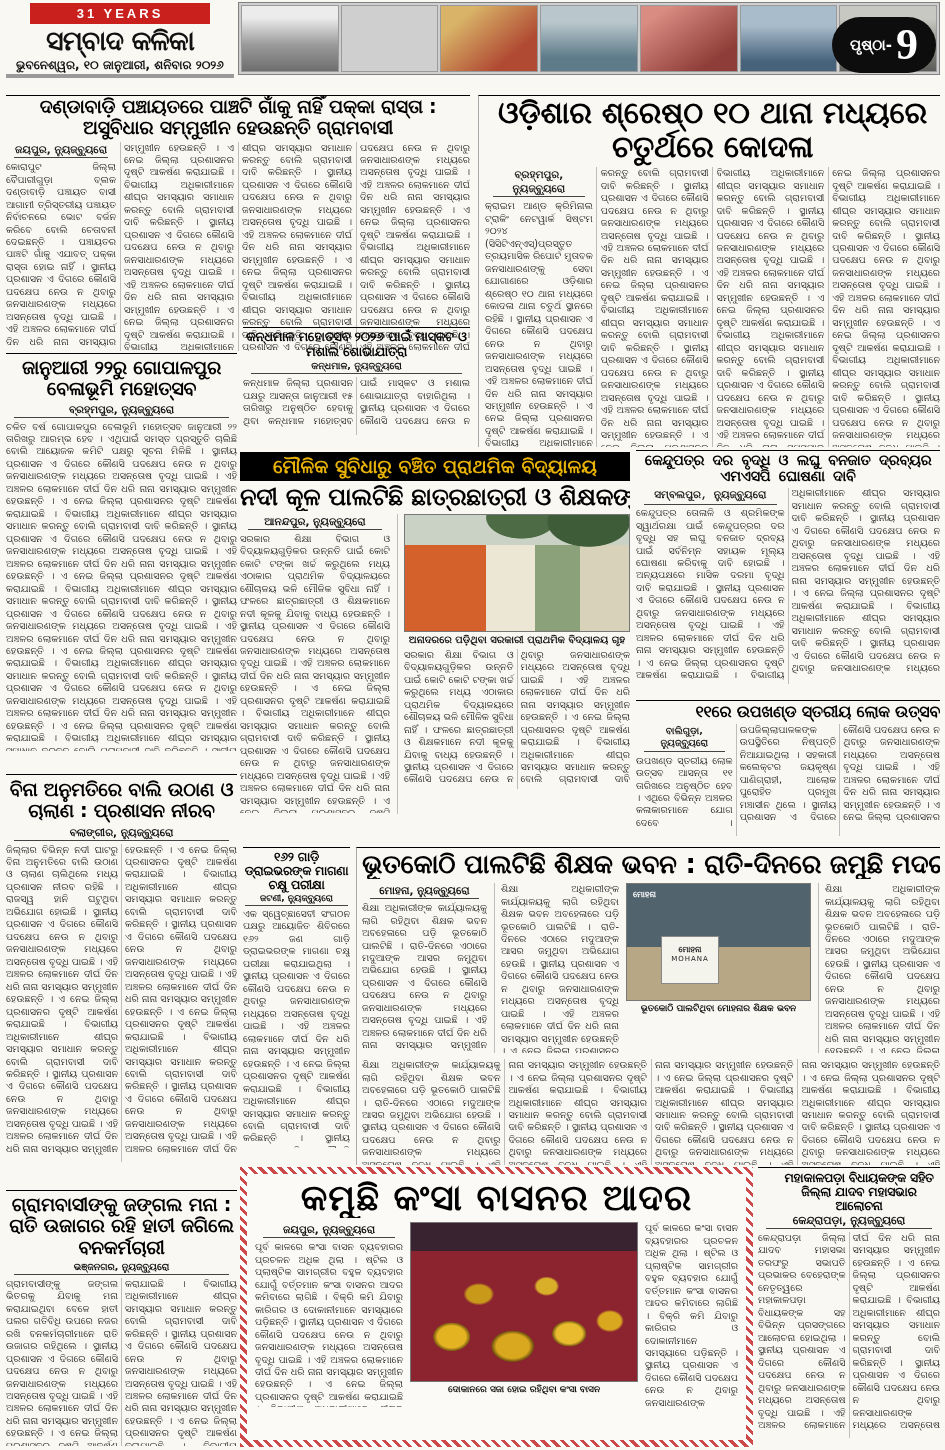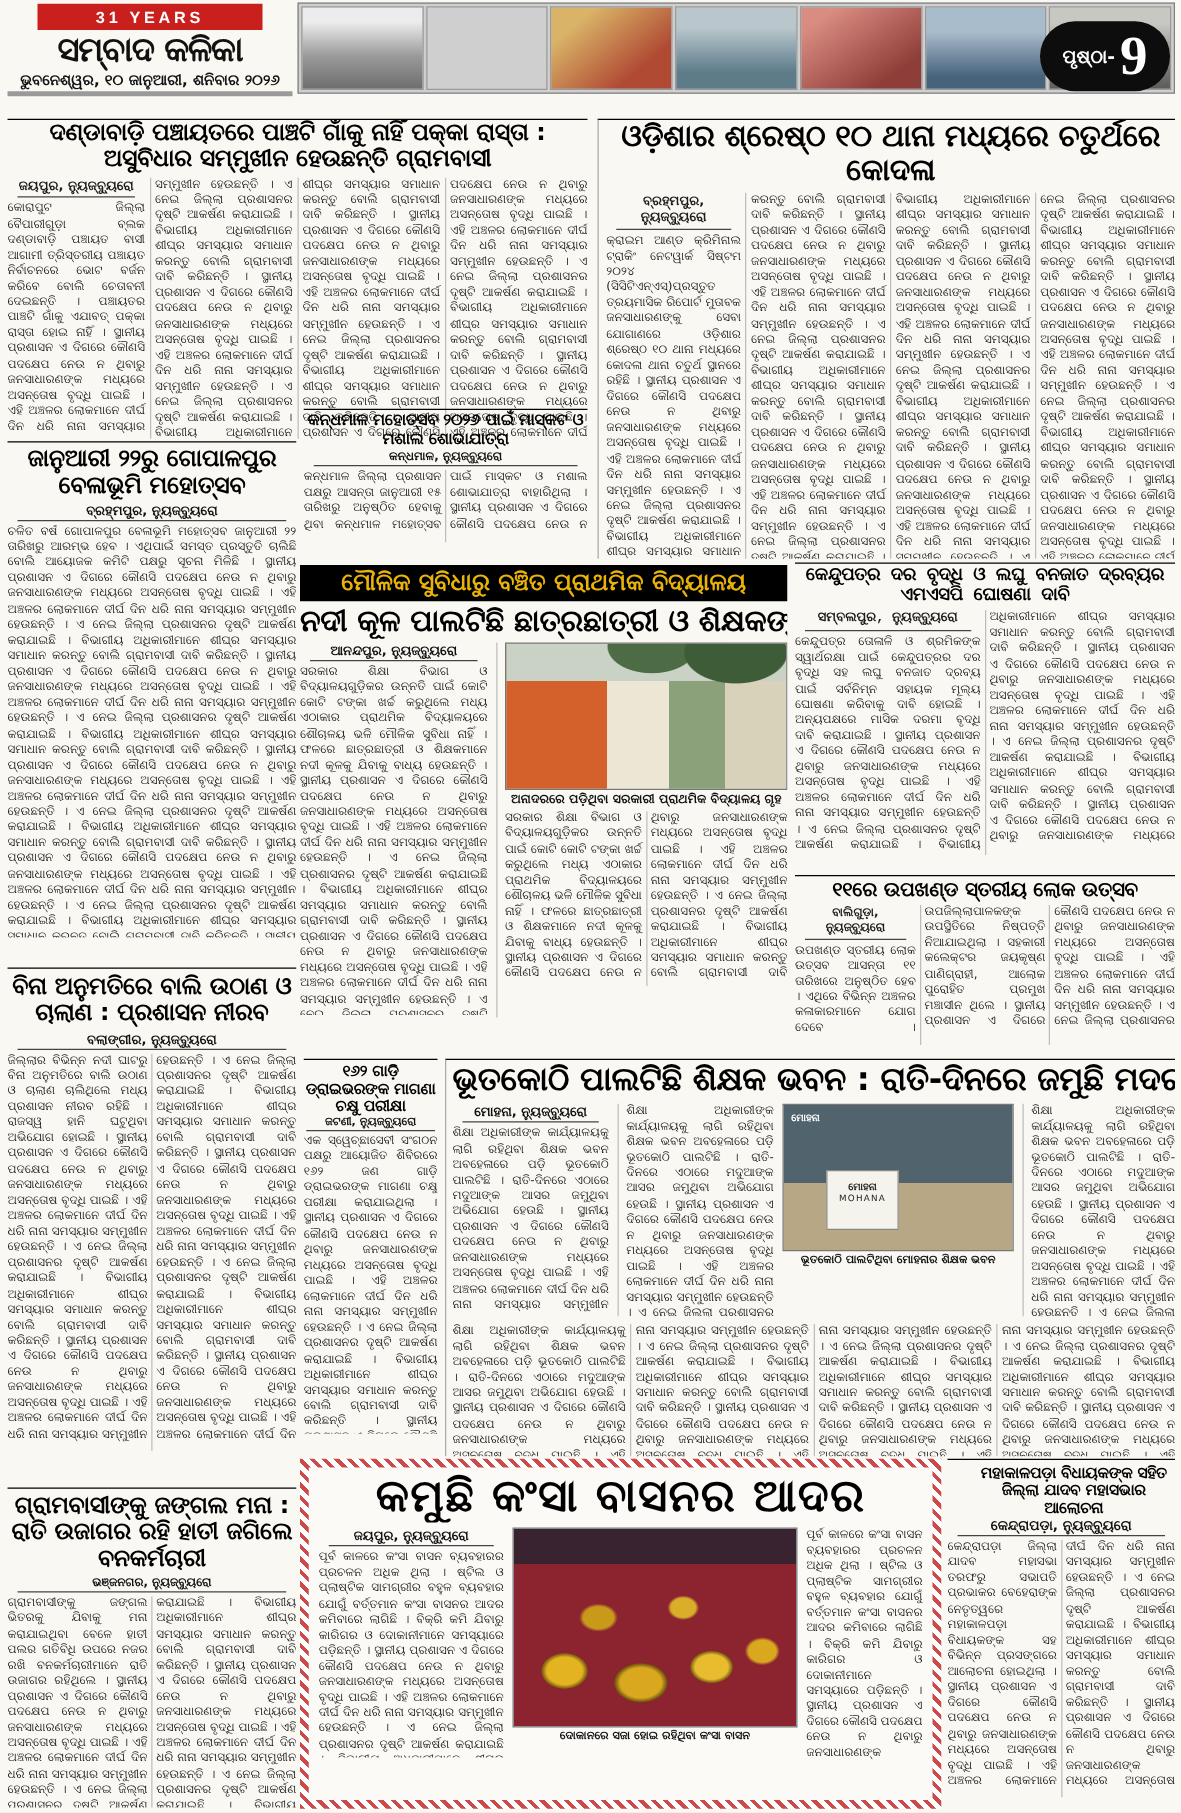--- a/index.html
+++ b/index.html
@@ -72,21 +72,21 @@
 
   <div class="story rule-top" style="left:6px;top:95px;width:464px;height:256px;">
     <div class="hl" style="font-size:19px;">ଦଣ୍ଡାବାଡ଼ି ପଞ୍ଚାୟତରେ ପାଞ୍ଚଟି ଗାଁକୁ ନାହିଁ ପକ୍କା ରାସ୍ତା : ଅସୁବିଧାର ସମ୍ମୁଖୀନ ହେଉଛନ୍ତି ଗ୍ରାମବାସୀ</div>
     <div class="body c4" style="height:216px;margin-top:3px;">
       <span class="dateline">ଜୟପୁର, ନ୍ୟୁଜ୍‌ବ୍ୟୁରୋ</span>
       <span>କୋରାପୁଟ ଜିଲ୍ଲା ବୈପାରୀଗୁଡ଼ା ବ୍ଲକ ଦଣ୍ଡାବାଡ଼ି ପଞ୍ଚାୟତ ବାସୀ ଆଗାମୀ ତ୍ରିସ୍ତରୀୟ ପଞ୍ଚାୟତ ନିର୍ବାଚନରେ ଭୋଟ ବର୍ଜନ କରିବେ ବୋଲି ଚେତାବନୀ ଦେଇଛନ୍ତି । ପଞ୍ଚାୟତର ପାଞ୍ଚଟି ଗାଁକୁ ଏଯାବତ୍ ପକ୍କା ରାସ୍ତା ହୋଇ ନାହିଁ । ସ୍ଥାନୀୟ ପ୍ରଶାସନ ଏ ଦିଗରେ କୌଣସି ପଦକ୍ଷେପ ନେଉ ନ ଥିବାରୁ ଜନସାଧାରଣଙ୍କ ମଧ୍ୟରେ ଅସନ୍ତୋଷ ବୃଦ୍ଧି ପାଇଛି । ଏହି ଅଞ୍ଚଳର ଲୋକମାନେ ଦୀର୍ଘ ଦିନ ଧରି ନାନା ସମସ୍ୟାର ସମ୍ମୁଖୀନ ହେଉଛନ୍ତି । ଏ ନେଇ ଜିଲ୍ଲା ପ୍ରଶାସନର ଦୃଷ୍ଟି ଆକର୍ଷଣ କରାଯାଇଛି । ବିଭାଗୀୟ ଅଧିକାରୀମାନେ ଶୀଘ୍ର ସମସ୍ୟାର ସମାଧାନ କରନ୍ତୁ ବୋଲି ଗ୍ରାମବାସୀ ଦାବି କରିଛନ୍ତି । ସ୍ଥାନୀୟ ପ୍ରଶାସନ ଏ ଦିଗରେ କୌଣସି ପଦକ୍ଷେପ ନେଉ ନ ଥିବାରୁ ଜନସାଧାରଣଙ୍କ ମଧ୍ୟରେ ଅସନ୍ତୋଷ ବୃଦ୍ଧି ପାଇଛି । ଏହି ଅଞ୍ଚଳର ଲୋକମାନେ ଦୀର୍ଘ ଦିନ ଧରି ନାନା ସମସ୍ୟାର ସମ୍ମୁଖୀନ ହେଉଛନ୍ତି । ଏ ନେଇ ଜିଲ୍ଲା ପ୍ରଶାସନର ଦୃଷ୍ଟି ଆକର୍ଷଣ କରାଯାଇଛି । ବିଭାଗୀୟ ଅଧିକାରୀମାନେ ଶୀଘ୍ର ସମସ୍ୟାର ସମାଧାନ କରନ୍ତୁ ବୋଲି ଗ୍ରାମବାସୀ ଦାବି କରିଛନ୍ତି । ସ୍ଥାନୀୟ ପ୍ରଶାସନ ଏ ଦିଗରେ କୌଣସି ପଦକ୍ଷେପ ନେଉ ନ ଥିବାରୁ ଜନସାଧାରଣଙ୍କ ମଧ୍ୟରେ ଅସନ୍ତୋଷ ବୃଦ୍ଧି ପାଇଛି । ଏହି ଅଞ୍ଚଳର ଲୋକମାନେ ଦୀର୍ଘ ଦିନ ଧରି ନାନା ସମସ୍ୟାର ସମ୍ମୁଖୀନ ହେଉଛନ୍ତି । ଏ ନେଇ ଜିଲ୍ଲା ପ୍ରଶାସନର ଦୃଷ୍ଟି ଆକର୍ଷଣ କରାଯାଇଛି । ବିଭାଗୀୟ ଅଧିକାରୀମାନେ ଶୀଘ୍ର ସମସ୍ୟାର ସମାଧାନ କରନ୍ତୁ ବୋଲି ଗ୍ରାମବାସୀ ଦାବି କରିଛନ୍ତି । ସ୍ଥାନୀୟ ପ୍ରଶାସନ ଏ ଦିଗରେ କୌଣସି ପଦକ୍ଷେପ ନେଉ ନ ଥିବାରୁ ଜନସାଧାରଣଙ୍କ ମଧ୍ୟରେ ଅସନ୍ତୋଷ ବୃଦ୍ଧି ପାଇଛି । ଏହି ଅଞ୍ଚଳର ଲୋକମାନେ ଦୀର୍ଘ ଦିନ ଧରି ନାନା ସମସ୍ୟାର ସମ୍ମୁଖୀନ ହେଉଛନ୍ତି । ଏ ନେଇ ଜିଲ୍ଲା ପ୍ରଶାସନର ଦୃଷ୍ଟି ଆକର୍ଷଣ କରାଯାଇଛି । ବିଭାଗୀୟ ଅଧିକାରୀମାନେ ଶୀଘ୍ର ସମସ୍ୟାର ସମାଧାନ କରନ୍ତୁ ବୋଲି ଗ୍ରାମବାସୀ ଦାବି କରିଛନ୍ତି । ସ୍ଥାନୀୟ ପ୍ରଶାସନ ଏ ଦିଗରେ କୌଣସି ପଦକ୍ଷେପ ନେଉ ନ ଥିବାରୁ ଜନସାଧାରଣଙ୍କ ମଧ୍ୟରେ ଅସନ୍ତୋଷ ବୃଦ୍ଧି ପାଇଛି । ଏହି ଅଞ୍ଚଳର ଲୋକମାନେ ଦୀର୍ଘ ଦିନ ଧରି ନାନା ସମସ୍ୟାର ସମ୍ମୁଖୀନ ହେଉଛନ୍ତି । ଏ ନେଇ ଜିଲ୍ଲା ପ୍ରଶାସନର ଦୃଷ୍ଟି ଆକର୍ଷଣ କରାଯାଇଛି । ବିଭାଗୀୟ ଅଧିକାରୀମାନେ ଶୀଘ୍ର ସମସ୍ୟାର ସମାଧାନ କରନ୍ତୁ ବୋଲି ଗ୍ରାମବାସୀ ଦାବି କରିଛନ୍ତି । ସ୍ଥାନୀୟ ପ୍ରଶାସନ ଏ ଦିଗରେ କୌଣସି ପଦକ୍ଷେପ ନେଉ ନ ଥିବାରୁ ଜନସାଧାରଣଙ୍କ ମଧ୍ୟରେ ଅସନ୍ତୋଷ ବୃଦ୍ଧି ପାଇଛି । ଏହି ଅଞ୍ଚଳର ଲୋକମାନେ ଦୀର୍ଘ ଦିନ ଧରି ନାନା ସମସ୍ୟାର ସମ୍ମୁଖୀନ ହେଉଛନ୍ତି । ଏ ନେଇ ଜିଲ୍ଲା ପ୍ରଶାସନର ଦୃଷ୍ଟି ଆକର୍ଷଣ କରାଯାଇଛି । ବିଭାଗୀୟ ଅଧିକାରୀମାନେ ଶୀଘ୍ର ସମସ୍ୟାର ସମାଧାନ କରନ୍ତୁ ବୋଲି ଗ୍ରାମବାସୀ ଦାବି କରିଛନ୍ତି ।</span>
     </div>
   </div>
 
   <div class="story rule-top" style="left:478px;top:95px;width:462px;height:352px;border-left:1px solid #aaa;padding-left:6px;">
-    <div class="hl" style="font-size:24px;">ଓଡ଼ିଶାର ଶ୍ରେଷ୍ଠ ୧୦ ଥାନା ମଧ୍ୟରେ ଚତୁର୍ଥରେ କୋଦଳା</div>
+    <div class="hl" style="font-size:30px;">ଓଡ଼ିଶାର ଶ୍ରେଷ୍ଠ ୧୦ ଥାନା ମଧ୍ୟରେ ଚତୁର୍ଥରେ କୋଦଳା</div>
     <div class="body c4" style="height:306px;margin-top:4px;">
       <span class="dateline">ବ୍ରହ୍ମପୁର, ନ୍ୟୁଜ୍‌ବ୍ୟୁରୋ</span>
       <span>କ୍ରାଇମ ଆଣ୍ଡ କ୍ରିମିନାଲ ଟ୍ରାକିଂ ନେଟୱାର୍କ ସିଷ୍ଟମ ୨୦୨୪ (ସିସିଟିଏନ୍‌ଏସ୍)ପ୍ରସ୍ତୁତ ତ୍ରୟମାସିକ ରିପୋର୍ଟ ମୁତାବକ ଜନସାଧାରଣଙ୍କୁ ସେବା ଯୋଗାଣରେ ଓଡ଼ିଶାର ଶ୍ରେଷ୍ଠ ୧୦ ଥାନା ମଧ୍ୟରେ କୋଦଳା ଥାନା ଚତୁର୍ଥ ସ୍ଥାନରେ ରହିଛି । ସ୍ଥାନୀୟ ପ୍ରଶାସନ ଏ ଦିଗରେ କୌଣସି ପଦକ୍ଷେପ ନେଉ ନ ଥିବାରୁ ଜନସାଧାରଣଙ୍କ ମଧ୍ୟରେ ଅସନ୍ତୋଷ ବୃଦ୍ଧି ପାଇଛି । ଏହି ଅଞ୍ଚଳର ଲୋକମାନେ ଦୀର୍ଘ ଦିନ ଧରି ନାନା ସମସ୍ୟାର ସମ୍ମୁଖୀନ ହେଉଛନ୍ତି । ଏ ନେଇ ଜିଲ୍ଲା ପ୍ରଶାସନର ଦୃଷ୍ଟି ଆକର୍ଷଣ କରାଯାଇଛି । ବିଭାଗୀୟ ଅଧିକାରୀମାନେ ଶୀଘ୍ର ସମସ୍ୟାର ସମାଧାନ କରନ୍ତୁ ବୋଲି ଗ୍ରାମବାସୀ ଦାବି କରିଛନ୍ତି । ସ୍ଥାନୀୟ ପ୍ରଶାସନ ଏ ଦିଗରେ କୌଣସି ପଦକ୍ଷେପ ନେଉ ନ ଥିବାରୁ ଜନସାଧାରଣଙ୍କ ମଧ୍ୟରେ ଅସନ୍ତୋଷ ବୃଦ୍ଧି ପାଇଛି । ଏହି ଅଞ୍ଚଳର ଲୋକମାନେ ଦୀର୍ଘ ଦିନ ଧରି ନାନା ସମସ୍ୟାର ସମ୍ମୁଖୀନ ହେଉଛନ୍ତି । ଏ ନେଇ ଜିଲ୍ଲା ପ୍ରଶାସନର ଦୃଷ୍ଟି ଆକର୍ଷଣ କରାଯାଇଛି । ବିଭାଗୀୟ ଅଧିକାରୀମାନେ ଶୀଘ୍ର ସମସ୍ୟାର ସମାଧାନ କରନ୍ତୁ ବୋଲି ଗ୍ରାମବାସୀ ଦାବି କରିଛନ୍ତି । ସ୍ଥାନୀୟ ପ୍ରଶାସନ ଏ ଦିଗରେ କୌଣସି ପଦକ୍ଷେପ ନେଉ ନ ଥିବାରୁ ଜନସାଧାରଣଙ୍କ ମଧ୍ୟରେ ଅସନ୍ତୋଷ ବୃଦ୍ଧି ପାଇଛି । ଏହି ଅଞ୍ଚଳର ଲୋକମାନେ ଦୀର୍ଘ ଦିନ ଧରି ନାନା ସମସ୍ୟାର ସମ୍ମୁଖୀନ ହେଉଛନ୍ତି । ଏ ନେଇ ଜିଲ୍ଲା ପ୍ରଶାସନର ଦୃଷ୍ଟି ଆକର୍ଷଣ କରାଯାଇଛି । ବିଭାଗୀୟ ଅଧିକାରୀମାନେ ଶୀଘ୍ର ସମସ୍ୟାର ସମାଧାନ କରନ୍ତୁ ବୋଲି ଗ୍ରାମବାସୀ ଦାବି କରିଛନ୍ତି । ସ୍ଥାନୀୟ ପ୍ରଶାସନ ଏ ଦିଗରେ କୌଣସି ପଦକ୍ଷେପ ନେଉ ନ ଥିବାରୁ ଜନସାଧାରଣଙ୍କ ମଧ୍ୟରେ ଅସନ୍ତୋଷ ବୃଦ୍ଧି ପାଇଛି । ଏହି ଅଞ୍ଚଳର ଲୋକମାନେ ଦୀର୍ଘ ଦିନ ଧରି ନାନା ସମସ୍ୟାର ସମ୍ମୁଖୀନ ହେଉଛନ୍ତି । ଏ ନେଇ ଜିଲ୍ଲା ପ୍ରଶାସନର ଦୃଷ୍ଟି ଆକର୍ଷଣ କରାଯାଇଛି । ବିଭାଗୀୟ ଅଧିକାରୀମାନେ ଶୀଘ୍ର ସମସ୍ୟାର ସମାଧାନ କରନ୍ତୁ ବୋଲି ଗ୍ରାମବାସୀ ଦାବି କରିଛନ୍ତି । ସ୍ଥାନୀୟ ପ୍ରଶାସନ ଏ ଦିଗରେ କୌଣସି ପଦକ୍ଷେପ ନେଉ ନ ଥିବାରୁ ଜନସାଧାରଣଙ୍କ ମଧ୍ୟରେ ଅସନ୍ତୋଷ ବୃଦ୍ଧି ପାଇଛି । ଏହି ଅଞ୍ଚଳର ଲୋକମାନେ ଦୀର୍ଘ ଦିନ ଧରି ନାନା ସମସ୍ୟାର ସମ୍ମୁଖୀନ ହେଉଛନ୍ତି । ଏ ନେଇ ଜିଲ୍ଲା ପ୍ରଶାସନର ଦୃଷ୍ଟି ଆକର୍ଷଣ କରାଯାଇଛି । ବିଭାଗୀୟ ଅଧିକାରୀମାନେ ଶୀଘ୍ର ସମସ୍ୟାର ସମାଧାନ କରନ୍ତୁ ବୋଲି ଗ୍ରାମବାସୀ ଦାବି କରିଛନ୍ତି । ସ୍ଥାନୀୟ ପ୍ରଶାସନ ଏ ଦିଗରେ କୌଣସି ପଦକ୍ଷେପ ନେଉ ନ ଥିବାରୁ ଜନସାଧାରଣଙ୍କ ମଧ୍ୟରେ ଅସନ୍ତୋଷ ବୃଦ୍ଧି ପାଇଛି । ଏହି ଅଞ୍ଚଳର ଲୋକମାନେ ଦୀର୍ଘ ଦିନ ଧରି ନାନା ସମସ୍ୟାର ସମ୍ମୁଖୀନ ହେଉଛନ୍ତି । ଏ ନେଇ ଜିଲ୍ଲା ପ୍ରଶାସନର ଦୃଷ୍ଟି ଆକର୍ଷଣ କରାଯାଇଛି । ବିଭାଗୀୟ ଅଧିକାରୀମାନେ ଶୀଘ୍ର ସମସ୍ୟାର ସମାଧାନ କରନ୍ତୁ ବୋଲି ଗ୍ରାମବାସୀ ଦାବି କରିଛନ୍ତି । ସ୍ଥାନୀୟ ପ୍ରଶାସନ ଏ ଦିଗରେ କୌଣସି ପଦକ୍ଷେପ ନେଉ ନ ଥିବାରୁ ଜନସାଧାରଣଙ୍କ ମଧ୍ୟରେ ଅସନ୍ତୋଷ ବୃଦ୍ଧି ପାଇଛି । ଏହି ଅଞ୍ଚଳର ଲୋକମାନେ ଦୀର୍ଘ ଦିନ ଧରି ନାନା ସମସ୍ୟାର ସମ୍ମୁଖୀନ ହେଉଛନ୍ତି । ଏ ନେଇ ଜିଲ୍ଲା ପ୍ରଶାସନର ଦୃଷ୍ଟି ଆକର୍ଷଣ କରାଯାଇଛି । ବିଭାଗୀୟ ଅଧିକାରୀମାନେ ଶୀଘ୍ର ସମସ୍ୟାର ସମାଧାନ କରନ୍ତୁ ବୋଲି ଗ୍ରାମବାସୀ ଦାବି କରିଛନ୍ତି । ସ୍ଥାନୀୟ ପ୍ରଶାସନ ଏ ଦିଗରେ କୌଣସି ପଦକ୍ଷେପ ନେଉ ନ ଥିବାରୁ ଜନସାଧାରଣଙ୍କ ମଧ୍ୟରେ ଅସନ୍ତୋଷ ବୃଦ୍ଧି ପାଇଛି । ଏହି ଅଞ୍ଚଳର ଲୋକମାନେ ଦୀର୍ଘ ଦିନ ଧରି ନାନା ସମସ୍ୟାର ସମ୍ମୁଖୀନ ହେଉଛନ୍ତି । ଏ ନେଇ ଜିଲ୍ଲା ପ୍ରଶାସନର ଦୃଷ୍ଟି ଆକର୍ଷଣ କରାଯାଇଛି । ବିଭାଗୀୟ ଅଧିକାରୀମାନେ ଶୀଘ୍ର ସମସ୍ୟାର ସମାଧାନ କରନ୍ତୁ ବୋଲି ଗ୍ରାମବାସୀ ଦାବି କରିଛନ୍ତି ।</span>
     </div>
   </div>
 
   <div class="story rule-top" style="left:6px;top:353px;width:231px;height:419px;">
     <div class="hl" style="font-size:19px;margin:3px 2px;">ଜାନୁଆରୀ ୨୨ରୁ ଗୋପାଳପୁର ବେଳାଭୂମି ମହୋତ୍ସବ</div>
     <span class="dateline">ବ୍ରହ୍ମପୁର, ନ୍ୟୁଜ୍‌ବ୍ୟୁରୋ</span>
     <div class="body" style="height:330px;">
@@ -128,21 +128,21 @@
 
   <div class="story rule-top" style="left:636px;top:450px;width:304px;height:246px;font-family:Liberation Mono, monospace;">
     <div class="hl" style="font-size:14.5px;margin-top:2px;">କେନ୍ଦୁପତ୍ର ଦର ବୃଦ୍ଧି ଓ ଲଘୁ ବନଜାତ ଦ୍ରବ୍ୟର ଏମଏସପି ଘୋଷଣା ଦାବି</div>
     <div class="body c2" style="height:196px;margin-top:3px;">
       <span class="dateline">ସମ୍ବଲପୁର, ନ୍ୟୁଜ୍‌ବ୍ୟୁରୋ</span>
       <span>କେନ୍ଦୁପତ୍ର ତୋଳାଳି ଓ ଶ୍ରମିକଙ୍କ ସ୍ୱାର୍ଥରକ୍ଷା ପାଇଁ କେନ୍ଦୁପତ୍ରର ଦର ବୃଦ୍ଧି ସହ ଲଘୁ ବନଜାତ ଦ୍ରବ୍ୟ ପାଇଁ ସର୍ବନିମ୍ନ ସହାୟକ ମୂଲ୍ୟ ଘୋଷଣା କରିବାକୁ ଦାବି ହୋଇଛି । ଅନ୍ୟପକ୍ଷରେ ମାସିକ ଦରମା ବୃଦ୍ଧି ଦାବି କରାଯାଇଛି । ସ୍ଥାନୀୟ ପ୍ରଶାସନ ଏ ଦିଗରେ କୌଣସି ପଦକ୍ଷେପ ନେଉ ନ ଥିବାରୁ ଜନସାଧାରଣଙ୍କ ମଧ୍ୟରେ ଅସନ୍ତୋଷ ବୃଦ୍ଧି ପାଇଛି । ଏହି ଅଞ୍ଚଳର ଲୋକମାନେ ଦୀର୍ଘ ଦିନ ଧରି ନାନା ସମସ୍ୟାର ସମ୍ମୁଖୀନ ହେଉଛନ୍ତି । ଏ ନେଇ ଜିଲ୍ଲା ପ୍ରଶାସନର ଦୃଷ୍ଟି ଆକର୍ଷଣ କରାଯାଇଛି । ବିଭାଗୀୟ ଅଧିକାରୀମାନେ ଶୀଘ୍ର ସମସ୍ୟାର ସମାଧାନ କରନ୍ତୁ ବୋଲି ଗ୍ରାମବାସୀ ଦାବି କରିଛନ୍ତି । ସ୍ଥାନୀୟ ପ୍ରଶାସନ ଏ ଦିଗରେ କୌଣସି ପଦକ୍ଷେପ ନେଉ ନ ଥିବାରୁ ଜନସାଧାରଣଙ୍କ ମଧ୍ୟରେ ଅସନ୍ତୋଷ ବୃଦ୍ଧି ପାଇଛି । ଏହି ଅଞ୍ଚଳର ଲୋକମାନେ ଦୀର୍ଘ ଦିନ ଧରି ନାନା ସମସ୍ୟାର ସମ୍ମୁଖୀନ ହେଉଛନ୍ତି । ଏ ନେଇ ଜିଲ୍ଲା ପ୍ରଶାସନର ଦୃଷ୍ଟି ଆକର୍ଷଣ କରାଯାଇଛି । ବିଭାଗୀୟ ଅଧିକାରୀମାନେ ଶୀଘ୍ର ସମସ୍ୟାର ସମାଧାନ କରନ୍ତୁ ବୋଲି ଗ୍ରାମବାସୀ ଦାବି କରିଛନ୍ତି । ସ୍ଥାନୀୟ ପ୍ରଶାସନ ଏ ଦିଗରେ କୌଣସି ପଦକ୍ଷେପ ନେଉ ନ ଥିବାରୁ ଜନସାଧାରଣଙ୍କ ମଧ୍ୟରେ ଅସନ୍ତୋଷ ବୃଦ୍ଧି ପାଇଛି । ଏହି ଅଞ୍ଚଳର ଲୋକମାନେ ଦୀର୍ଘ ଦିନ ଧରି ନାନା ସମସ୍ୟାର ସମ୍ମୁଖୀନ ହେଉଛନ୍ତି । ଏ ନେଇ ଜିଲ୍ଲା ପ୍ରଶାସନର ଦୃଷ୍ଟି ଆକର୍ଷଣ କରାଯାଇଛି । ବିଭାଗୀୟ ଅଧିକାରୀମାନେ ଶୀଘ୍ର ସମସ୍ୟାର ସମାଧାନ କରନ୍ତୁ ବୋଲି ଗ୍ରାମବାସୀ ଦାବି କରିଛନ୍ତି । ସ୍ଥାନୀୟ ପ୍ରଶାସନ ଏ ଦିଗରେ କୌଣସି ପଦକ୍ଷେପ ନେଉ ନ ଥିବାରୁ ଜନସାଧାରଣଙ୍କ ମଧ୍ୟରେ ଅସନ୍ତୋଷ ବୃଦ୍ଧି ପାଇଛି । ଏହି ଅଞ୍ଚଳର ଲୋକମାନେ ଦୀର୍ଘ ଦିନ ଧରି ନାନା ସମସ୍ୟାର ସମ୍ମୁଖୀନ ହେଉଛନ୍ତି । ଏ ନେଇ ଜିଲ୍ଲା ପ୍ରଶାସନର ଦୃଷ୍ଟି ଆକର୍ଷଣ କରାଯାଇଛି । ବିଭାଗୀୟ ଅଧିକାରୀମାନେ ଶୀଘ୍ର ସମସ୍ୟାର ସମାଧାନ କରନ୍ତୁ ବୋଲି ଗ୍ରାମବାସୀ ଦାବି କରିଛନ୍ତି ।</span>
     </div>
   </div>
 
   <div class="story rule-top" style="left:636px;top:700px;width:304px;height:145px;">
-    <div class="hl" style="font-size:16px;margin-top:2px;text-align:center;">୧୧ରେ ଉପଖଣ୍ଡ ସ୍ତରୀୟ ଲୋକ ଉତ୍ସବ</div>
+    <div class="hl" style="font-size:16px;margin-top:2px;text-align:right;">୧୧ରେ ଉପଖଣ୍ଡ ସ୍ତରୀୟ ଲୋକ ଉତ୍ସବ</div>
     <div class="body c3" style="height:112px;margin-top:3px;">
       <span class="dateline" style="font-size:9.5px;">ବାଲିଗୁଡ଼ା, ନ୍ୟୁଜ୍‌ବ୍ୟୁରୋ</span>
       <span>ଉପଖଣ୍ଡ ସ୍ତରୀୟ ଲୋକ ଉତ୍ସବ ଆସନ୍ତା ୧୧ ତାରିଖରେ ଅନୁଷ୍ଠିତ ହେବ । ଏଥିରେ ବିଭିନ୍ନ ଅଞ୍ଚଳର କଳାକାରମାନେ ଯୋଗ ଦେବେ । ଉପଜିଲ୍ଲାପାଳକଙ୍କ ଉପସ୍ଥିତିରେ ନିଷ୍ପତ୍ତି ନିଆଯାଇଥିଲା । ସହକାରୀ କଲେକ୍ଟର ଜୟକୃଷ୍ଣ ପାଣିଗ୍ରାହୀ, ଆଲୋକ ପୁରୋହିତ ପ୍ରମୁଖ ମଞ୍ଚାସୀନ ଥିଲେ । ସ୍ଥାନୀୟ ପ୍ରଶାସନ ଏ ଦିଗରେ କୌଣସି ପଦକ୍ଷେପ ନେଉ ନ ଥିବାରୁ ଜନସାଧାରଣଙ୍କ ମଧ୍ୟରେ ଅସନ୍ତୋଷ ବୃଦ୍ଧି ପାଇଛି । ଏହି ଅଞ୍ଚଳର ଲୋକମାନେ ଦୀର୍ଘ ଦିନ ଧରି ନାନା ସମସ୍ୟାର ସମ୍ମୁଖୀନ ହେଉଛନ୍ତି । ଏ ନେଇ ଜିଲ୍ଲା ପ୍ରଶାସନର ଦୃଷ୍ଟି ଆକର୍ଷଣ କରାଯାଇଛି । ବିଭାଗୀୟ ଅଧିକାରୀମାନେ ଶୀଘ୍ର ସମସ୍ୟାର ସମାଧାନ କରନ୍ତୁ ବୋଲି ଗ୍ରାମବାସୀ ଦାବି କରିଛନ୍ତି । ସ୍ଥାନୀୟ ପ୍ରଶାସନ ଏ ଦିଗରେ କୌଣସି ପଦକ୍ଷେପ ନେଉ ନ ଥିବାରୁ ଜନସାଧାରଣଙ୍କ ମଧ୍ୟରେ ଅସନ୍ତୋଷ ବୃଦ୍ଧି ପାଇଛି । ଏହି ଅଞ୍ଚଳର ଲୋକମାନେ ଦୀର୍ଘ ଦିନ ଧରି ନାନା ସମସ୍ୟାର ସମ୍ମୁଖୀନ ହେଉଛନ୍ତି । ଏ ନେଇ ଜିଲ୍ଲା ପ୍ରଶାସନର ଦୃଷ୍ଟି ଆକର୍ଷଣ କରାଯାଇଛି । ବିଭାଗୀୟ ଅଧିକାରୀମାନେ ଶୀଘ୍ର ସମସ୍ୟାର ସମାଧାନ କରନ୍ତୁ ବୋଲି ଗ୍ରାମବାସୀ ଦାବି କରିଛନ୍ତି ।</span>
     </div>
   </div>
 
   <div class="story rule-top" style="left:6px;top:774px;width:231px;height:414px;">
     <div class="hl" style="font-size:19px;margin:4px 2px;">ବିନା ଅନୁମତିରେ ବାଲି ଉଠାଣ ଓ ଚାଲାଣ : ପ୍ରଶାସନ ନୀରବ</div>
     <span class="dateline">ବଲାଙ୍ଗୀର, ନ୍ୟୁଜ୍‌ବ୍ୟୁରୋ</span>
     <div class="body c2" style="height:318px;">

